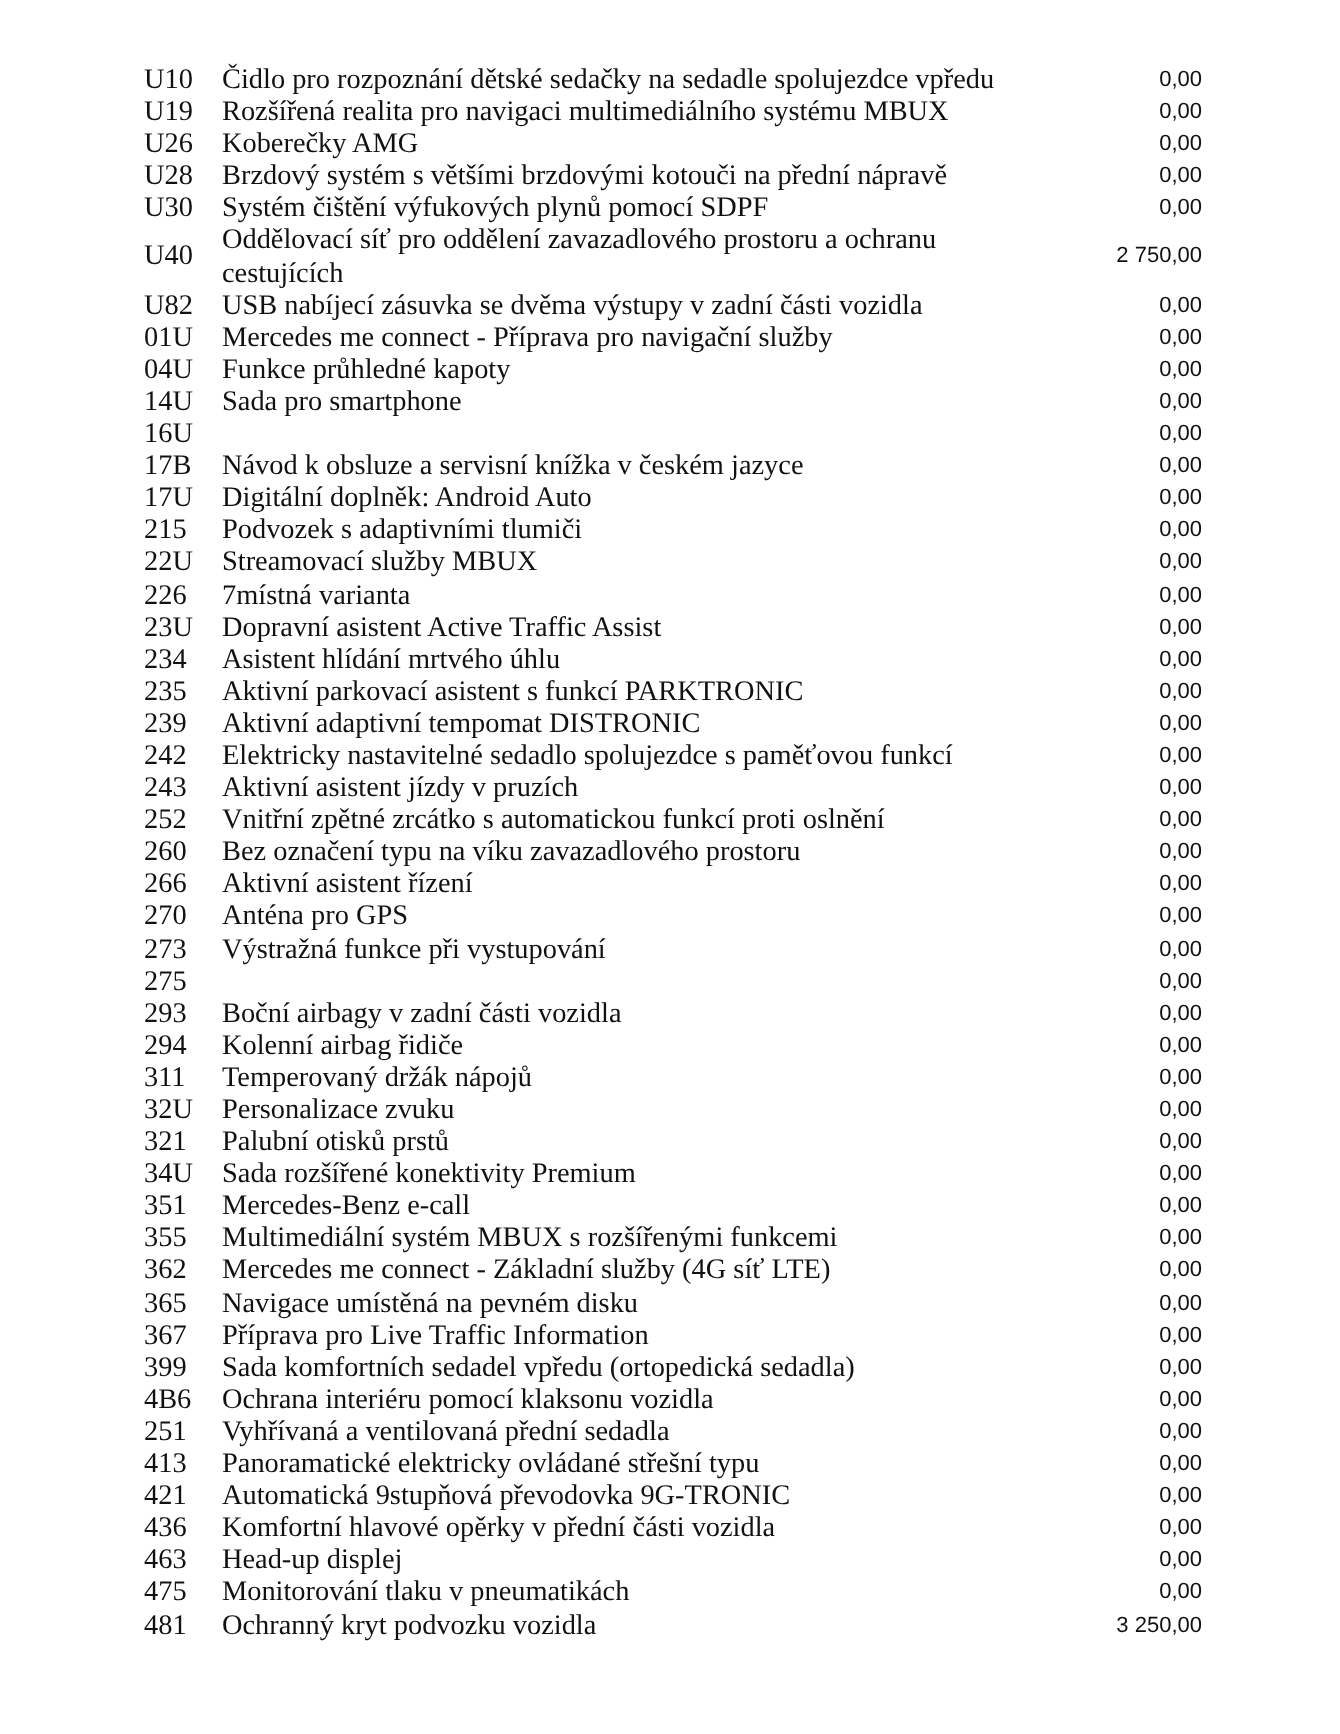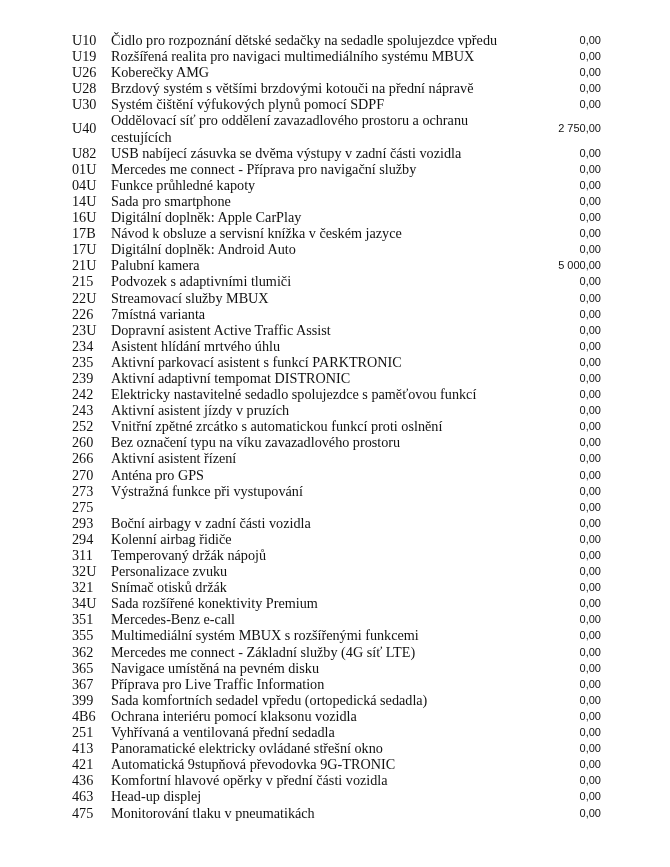--- a/index.html
+++ b/index.html
@@ -63,39 +63,33 @@
       <span class="desc">Funkce průhledné kapoty</span>
       <span class="val">0,00</span>
     </div>
     <div class="row">
       <span class="code">14U</span>
       <span class="desc">Sada pro smartphone</span>
       <span class="val">0,00</span>
     </div>
     <div class="row">
       <span class="code">16U</span>
-      <span class="desc">Digitální doplněk: Apple CarPlay</span>
       <span class="val">0,00</span>
     </div>
     <div class="row">
       <span class="code">17B</span>
       <span class="desc">Návod k obsluze a servisní knížka v českém jazyce</span>
       <span class="val">0,00</span>
     </div>
     <div class="row">
       <span class="code">17U</span>
       <span class="desc">Digitální doplněk: Android Auto</span>
       <span class="val">0,00</span>
     </div>
     <div class="row">
-      <span class="code">21U</span>
-      <span class="desc">Palubní kamera</span>
-      <span class="val">5 000,00</span>
-    </div>
-    <div class="row">
       <span class="code">215</span>
       <span class="desc">Podvozek s adaptivními tlumiči</span>
       <span class="val">0,00</span>
     </div>
     <div class="row">
       <span class="code">22U</span>
       <span class="desc">Streamovací služby MBUX</span>
       <span class="val">0,00</span>
     </div>
     <div class="row">
@@ -177,21 +171,21 @@
       <span class="desc">Temperovaný držák nápojů</span>
       <span class="val">0,00</span>
     </div>
     <div class="row">
       <span class="code">32U</span>
       <span class="desc">Personalizace zvuku</span>
       <span class="val">0,00</span>
     </div>
     <div class="row">
       <span class="code">321</span>
-      <span class="desc">Snímač otisků držák</span>
+      <span class="desc">Palubní otisků prstů</span>
       <span class="val">0,00</span>
     </div>
     <div class="row">
       <span class="code">34U</span>
       <span class="desc">Sada rozšířené konektivity Premium</span>
       <span class="val">0,00</span>
     </div>
     <div class="row">
       <span class="code">351</span>
       <span class="desc">Mercedes-Benz e-call</span>
@@ -227,21 +221,21 @@
       <span class="desc">Ochrana interiéru pomocí klaksonu vozidla</span>
       <span class="val">0,00</span>
     </div>
     <div class="row">
       <span class="code">251</span>
       <span class="desc">Vyhřívaná a ventilovaná přední sedadla</span>
       <span class="val">0,00</span>
     </div>
     <div class="row">
       <span class="code">413</span>
-      <span class="desc">Panoramatické elektricky ovládané střešní okno</span>
+      <span class="desc">Panoramatické elektricky ovládané střešní typu</span>
       <span class="val">0,00</span>
     </div>
     <div class="row">
       <span class="code">421</span>
       <span class="desc">Automatická 9stupňová převodovka 9G-TRONIC</span>
       <span class="val">0,00</span>
     </div>
     <div class="row">
       <span class="code">436</span>
       <span class="desc">Komfortní hlavové opěrky v přední části vozidla</span>
@@ -249,14 +243,19 @@
     </div>
     <div class="row">
       <span class="code">463</span>
       <span class="desc">Head-up displej</span>
       <span class="val">0,00</span>
     </div>
     <div class="row">
       <span class="code">475</span>
       <span class="desc">Monitorování tlaku v pneumatikách</span>
       <span class="val">0,00</span>
+    </div>
+    <div class="row">
+      <span class="code">481</span>
+      <span class="desc">Ochranný kryt podvozku vozidla</span>
+      <span class="val">3 250,00</span>
     </div>
   </div>
 
 </body></html>

